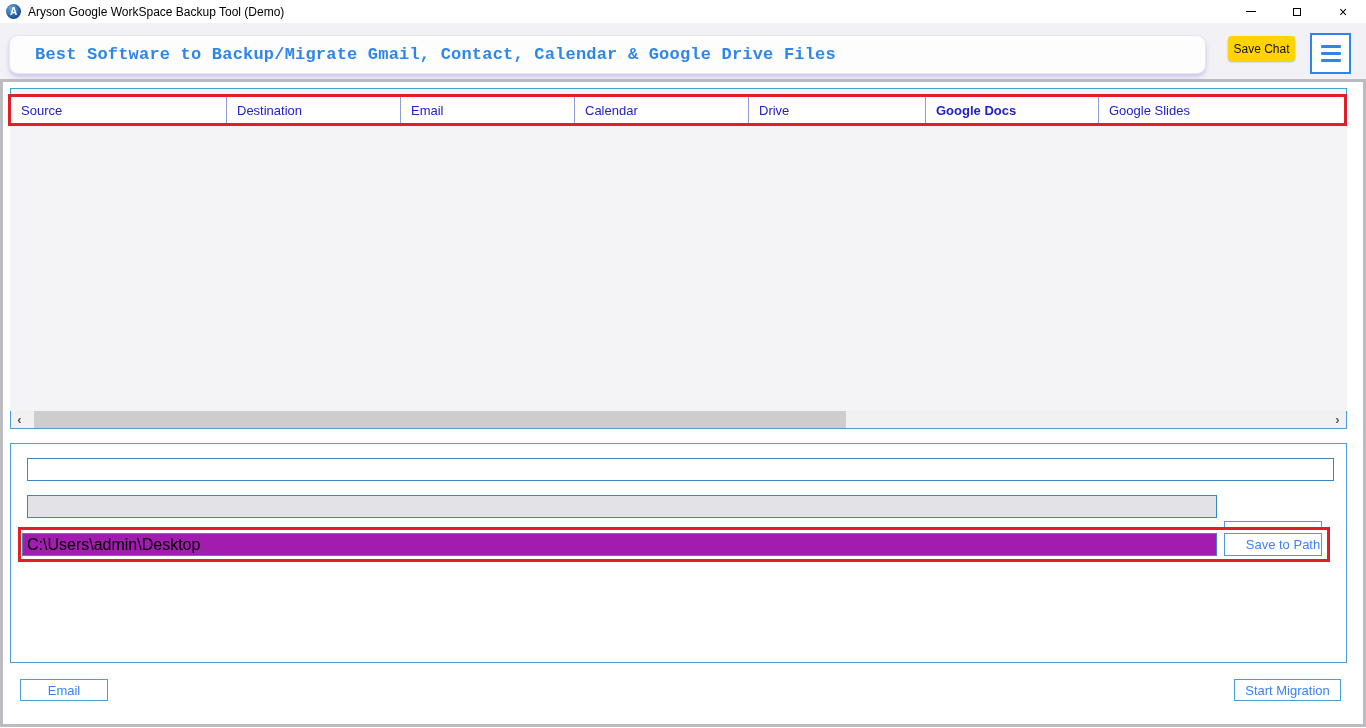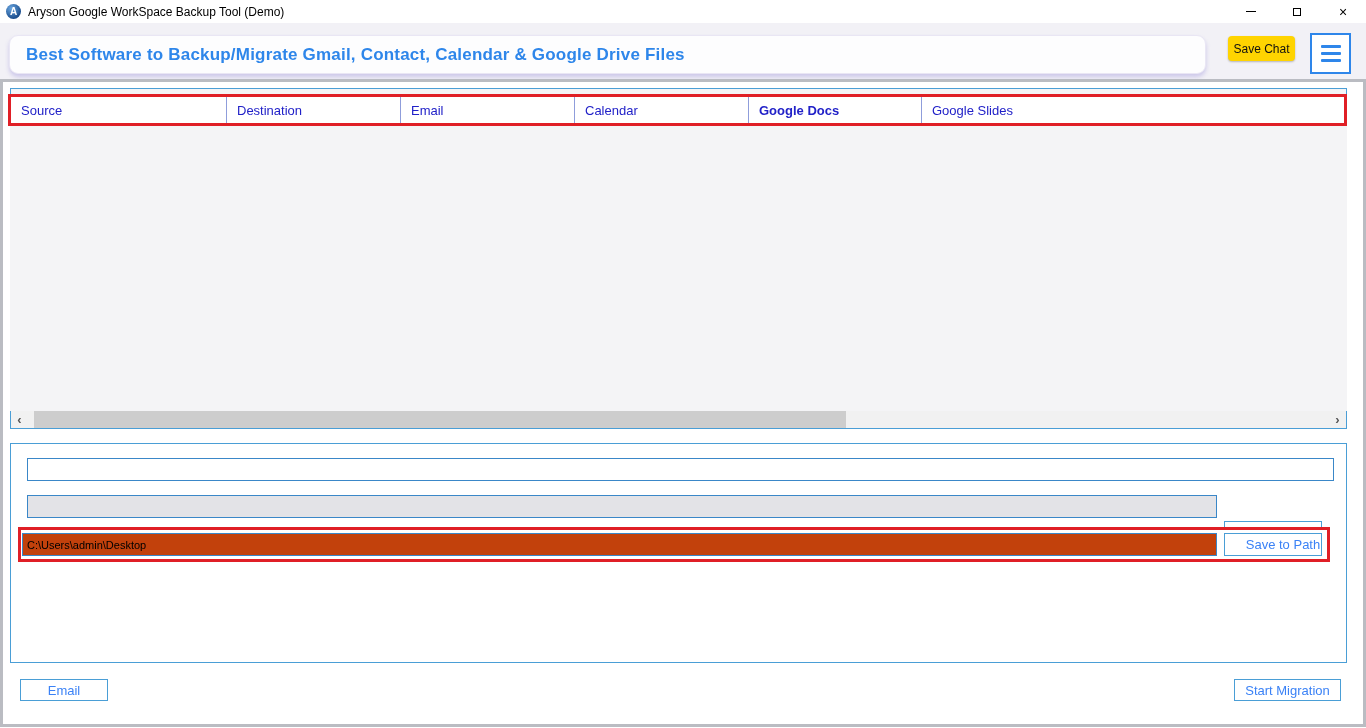--- a/index.html
+++ b/index.html
@@ -41,22 +41,23 @@
     position: absolute; left: 0; top: 23px; width: 1366px; height: 57px;
     background: #f2f1f6;
   }
   .banner {
     position: absolute; left: 9px; top: 12px; width: 1197px; height: 39px;
     background: #fdfdfe; border: 1px solid #e9e6f4; border-radius: 9px;
     box-shadow: 0 3px 4px rgba(160,150,220,0.45);
     display: flex; align-items: center;
   }
   .banner-text {
-    margin-left: 16px; font-size: 17px; font-weight: 600; color: #2e86ea;
+    margin-left: 25px; font-size: 17px; font-weight: 600; color: #2e86ea;
     letter-spacing: 0.2px;
+    font-family: Liberation Mono, monospace;
   }
   .live-chat-btn {
     position: absolute; left: 1228px; top: 13px; width: 67px; height: 25px;
     background: #ffd400; border: none; border-radius: 4px;
     font-family: "Liberation Sans", sans-serif;
     font-size: 12px; color: #111; display: flex; align-items: center; justify-content: center;
     box-shadow: 0 1px 2px rgba(0,0,0,0.25); cursor: pointer;
   }
   .menu-btn {
     position: absolute; left: 1310px; top: 10px; width: 41px; height: 41px;
@@ -130,22 +131,22 @@
     font-family: "Liberation Sans", sans-serif; font-size: 13px;
     display: flex; align-items: center; justify-content: center; cursor: pointer;
   }
   .stop-btn { position: absolute; left: 1224px; top: 521px; width: 98px; height: 23px; }
   .path-annotation {
     position: absolute; left: 18px; top: 527px; width: 1312px; height: 35px;
     border: 3px solid #e01f26; background: #ffffff;
   }
   .path-field {
     position: absolute; left: 22px; top: 533px; width: 1195px; height: 23px;
-    border: 1px solid #3a87c8; background: #c2410c;
-    font-family: "Liberation Sans", sans-serif; font-size: 11px; padding: 0 4px; color: #000;
+    border: 1px solid #3a87c8; background: #a21caf;
+    font-family: "Liberation Sans", sans-serif; font-size: 16px; padding: 0 4px; color: #000;
   }
   .save-path-btn { position: absolute; left: 1224px; top: 533px; width: 98px; height: 23px; padding-left: 20px; }
 
   
   .back-btn { position: absolute; left: 20px; top: 679px; width: 88px; height: 22px; font-size: 13px; }
   .start-btn { position: absolute; left: 1234px; top: 679px; width: 107px; height: 22px; font-size: 13px; }
 </style>
 </head>
 <body>
 
@@ -179,20 +180,21 @@
 
 <div class="main-frame"></div>
 
 <div class="table-container"></div>
 <div class="table-body"></div>
 <div class="header-annotation">
   <div class="th-cell w0">Source</div>
   <div class="th-cell w1">Destination</div>
   <div class="th-cell w2">Email</div>
   <div class="th-cell w4">Calendar</div>
+  <div class="th-cell w5">Drive</div>
   <div class="th-cell w6">Google Docs</div>
   <div class="th-cell w7">Google Slides</div>
 </div>
 
 <div class="hscroll">
   <div class="hscroll-arrow">‹</div>
   <div class="hscroll-track">
     <div class="hscroll-thumb"></div>
   </div>
   <div class="hscroll-arrow">›</div>

